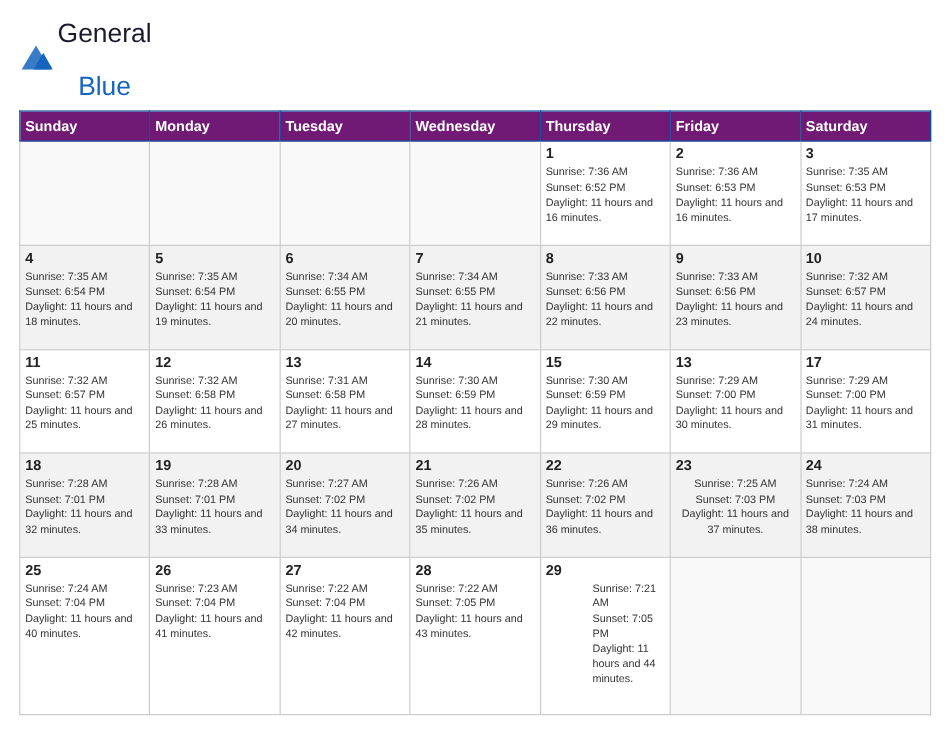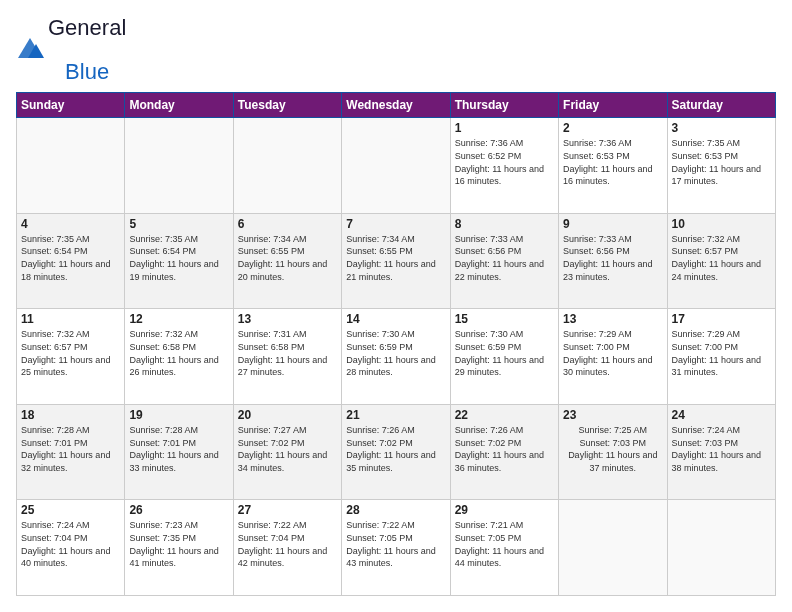--- a/index.html
+++ b/index.html
@@ -287,38 +287,38 @@
         <tr>
           <td>
             <span class="day-num">25</span>
             <div class="day-info" style="white-space: pre-line;">Sunrise: 7:24 AM
 Sunset: 7:04 PM
 Daylight: 11 hours and 40 minutes.</div>
           </td>
           <td>
             <span class="day-num">26</span>
             <div class="day-info" style="white-space: pre-line;">Sunrise: 7:23 AM
-Sunset: 7:35 PM
+Sunset: 7:04 PM
 Daylight: 11 hours and 41 minutes.</div>
           </td>
           <td>
             <span class="day-num">27</span>
             <div class="day-info" style="white-space: pre-line;">Sunrise: 7:22 AM
 Sunset: 7:04 PM
 Daylight: 11 hours and 42 minutes.</div>
           </td>
           <td>
             <span class="day-num">28</span>
             <div class="day-info" style="white-space: pre-line;">Sunrise: 7:22 AM
 Sunset: 7:05 PM
 Daylight: 11 hours and 43 minutes.</div>
           </td>
           <td>
             <span class="day-num">29</span>
-            <div class="day-info" style="white-space: pre-line;">Sunrise: 7:21 AM
+            <div class="day-info" style="white-space: pre-line; margin-left: 39px;">Sunrise: 7:21 AM
 Sunset: 7:05 PM
 Daylight: 11 hours and 44 minutes.</div>
           </td>
           <td class="empty"></td>
           <td class="empty"></td>
         </tr>
       </tbody>
   </table>
 </div>
 

